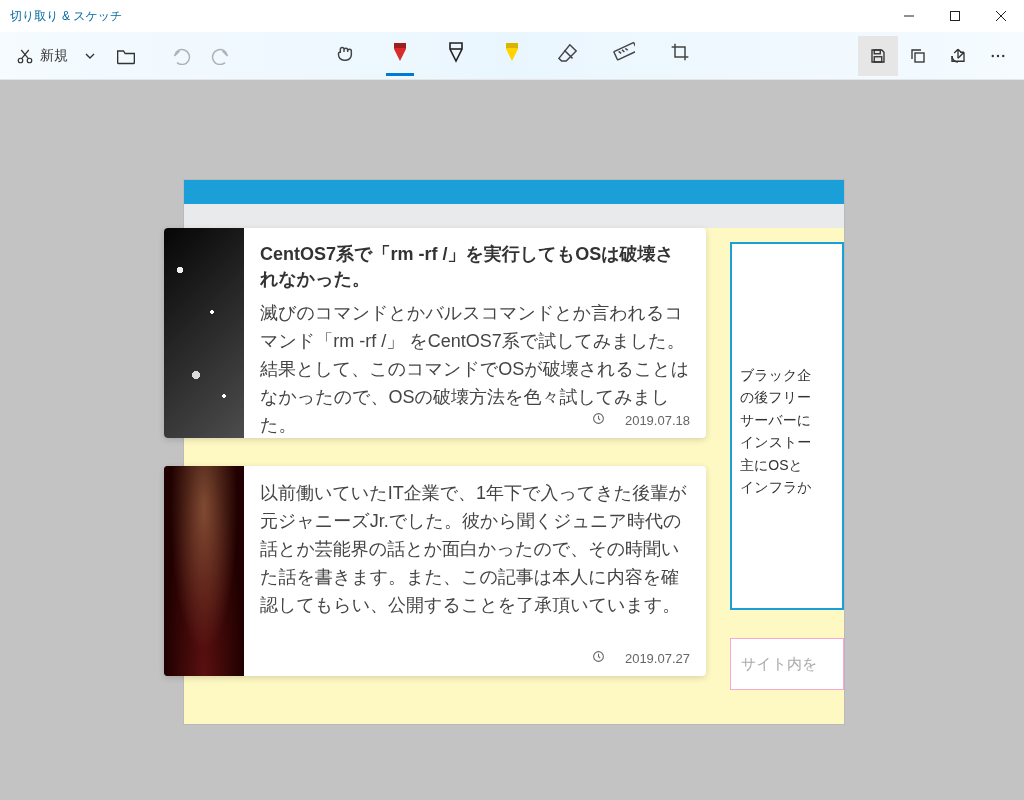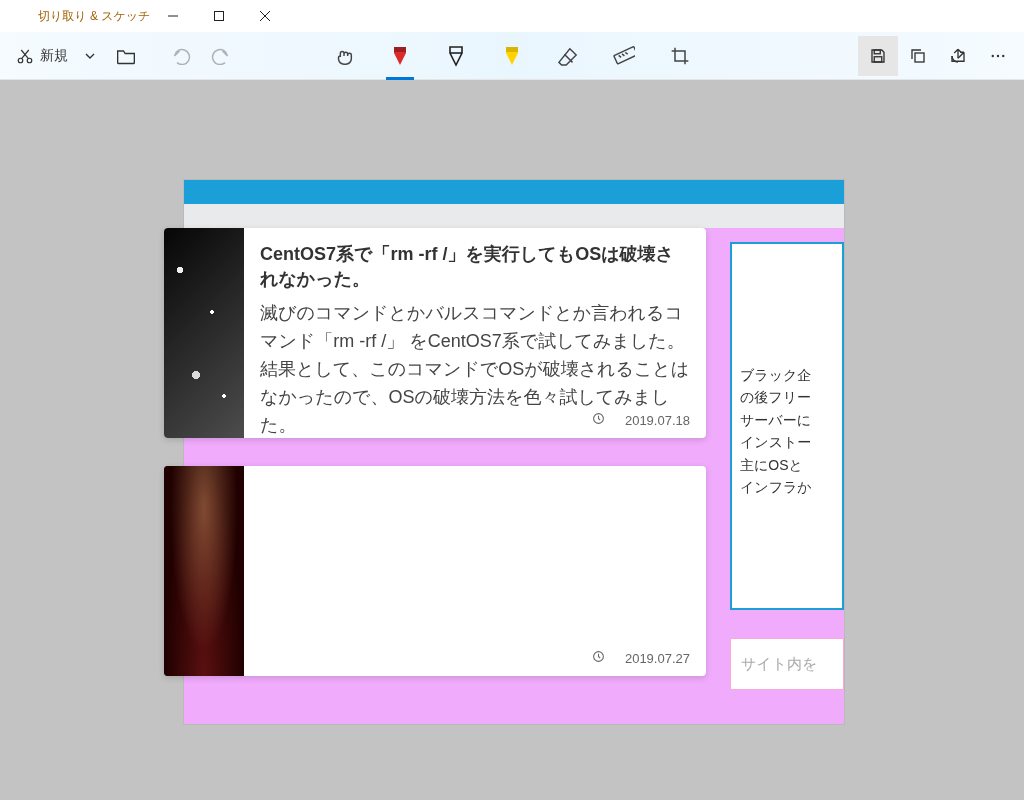--- a/index.html
+++ b/index.html
@@ -1,42 +1,42 @@
 <!DOCTYPE html>
 <html><head>
 <meta charset="utf-8">
 <style>
   * { box-sizing: border-box; margin: 0; padding: 0; }
   html, body { width: 1024px; height: 800px; font-family: "Yu Gothic UI", "Meiryo", sans-serif; background:#fff; overflow:hidden;}
   
-  .titlebar { height: 32px; display:flex; align-items:center; justify-content:flex-start; padding-left:10px; font-size:12px; color:#a16207;margin-left:28px; }
+  .titlebar { height: 32px; display:flex; align-items:center; justify-content:space-between; padding-left:10px; font-size:12px; color:#0369a1; }
   .titlebar .wincontrols { display:flex; }
   .titlebar .wincontrols .btn { width:46px; height:32px; display:flex; align-items:center; justify-content:center; }
   .titlebar .wincontrols .btn svg { stroke:#222; }
 
   
-  .toolbar { height:48px; display:flex; align-items:center; position:relative; border-bottom:1px solid #e5e5e5;
+  .toolbar { height:48px; display:flex; position:relative; border-bottom:1px solid #e5e5e5;
              background: linear-gradient(to right, #f5fbff 0%, #eaf6fe 50%, #f5fbff 100%); gap: 32px; }
   .toolbar .left { display:flex; align-items:center; gap:0; padding-left:8px;}
   .toolbar .left .snip { display:flex; align-items:center; gap:6px; height:36px; padding:0 8px; border-radius:2px; }
   .toolbar .left .snip span.label { font-size:14px; color:#333; }
   .toolbar .left .chev { width:28px; height:36px; display:flex; align-items:center; justify-content:center;}
   .toolbar .left .open { width:36px; height:36px; display:flex; align-items:center; justify-content:center; margin-left:4px;}
   .toolbar .left .history { display:flex; gap:18px; margin-left:28px; opacity:.35;}
   .toolbar .center { position:absolute; left:50%; transform:translateX(-50%); display:flex; gap:24px; align-items:center;}
   .toolbar .center .tool { width:32px; height:40px; display:flex; align-items:center; justify-content:center; position:relative;}
   .toolbar .center .tool.selected::after { content:""; position:absolute; bottom:-4px; left:2px; right:2px; height:3px; background:#0078d7;}
   .toolbar .right { margin-left:auto; display:flex; align-items:center; padding-right:6px;}
   .toolbar .right .rbtn { width:40px; height:40px; display:flex; align-items:center; justify-content:center; }
   .toolbar .right .rbtn.save { background:#e6e6e6; }
   .toolbar svg { display:block; }
 
   
   .canvas { height: 720px; background:#c3c3c3; display:flex; align-items:center; justify-content:center; position:relative;}
-  .shot { position:absolute; left:184px; top:100px; width:660px; height:544px; background:#f0abfc; box-shadow:0 0 0 1px rgba(0,0,0,.05);}
+  .shot { position:absolute; left:184px; top:100px; width:660px; height:544px; background:#fef9c3; box-shadow:0 0 0 1px rgba(0,0,0,.05);}
   .shot .bluebar { height:24px; background:#1a9fd9; }
   .shot .greyband { height:24px; background:#e8eaeb; }
   .shot-content { position:absolute; left:-20px; top:48px; width:680px; height:496px; display:flex; gap:24px;}
   .articles { width:542px; display:flex; flex-direction:column; gap:28px;}
   .card { background:#fff; border-radius:4px; box-shadow:0 2px 6px rgba(0,0,0,.15); display:flex; overflow:hidden; height:210px;}
   .card .thumb { width:80px; background:#222; flex-shrink:0;}
   .thumb.bw { background: radial-gradient(circle at 30% 30%, #fff 0 2%, transparent 2%) #000;
               background-image:
                 radial-gradient(circle at 20% 20%, #ddd 0 3px, transparent 3px),
                 radial-gradient(circle at 60% 40%, #eee 0 2px, transparent 2px),
@@ -215,20 +215,21 @@
                   </svg>
               </span>
               <span>2019.07.18</span>
             </div>
           </div>
         </div>
 
         <div class="card">
           <div class="thumb concert"></div>
           <div class="body">
+            <p>以前働いていたIT企業で、1年下で入ってきた後輩が元ジャニーズJr.でした。彼から聞くジュニア時代の話とか芸能界の話とか面白かったので、その時聞いた話を書きます。また、この記事は本人に内容を確認してもらい、公開することを了承頂いています。</p>
             <div class="date">
               <span>
                 <svg width="13" height="13" viewBox="0 0 24 24" fill="none" stroke="#666" stroke-width="2">
                     <circle cx="12" cy="12" r="9"></circle>
                     <path d="M12 7 v5 l3 3"></path>
                   </svg>
               </span>
               <span>2019.07.27</span>
             </div>
           </div>

